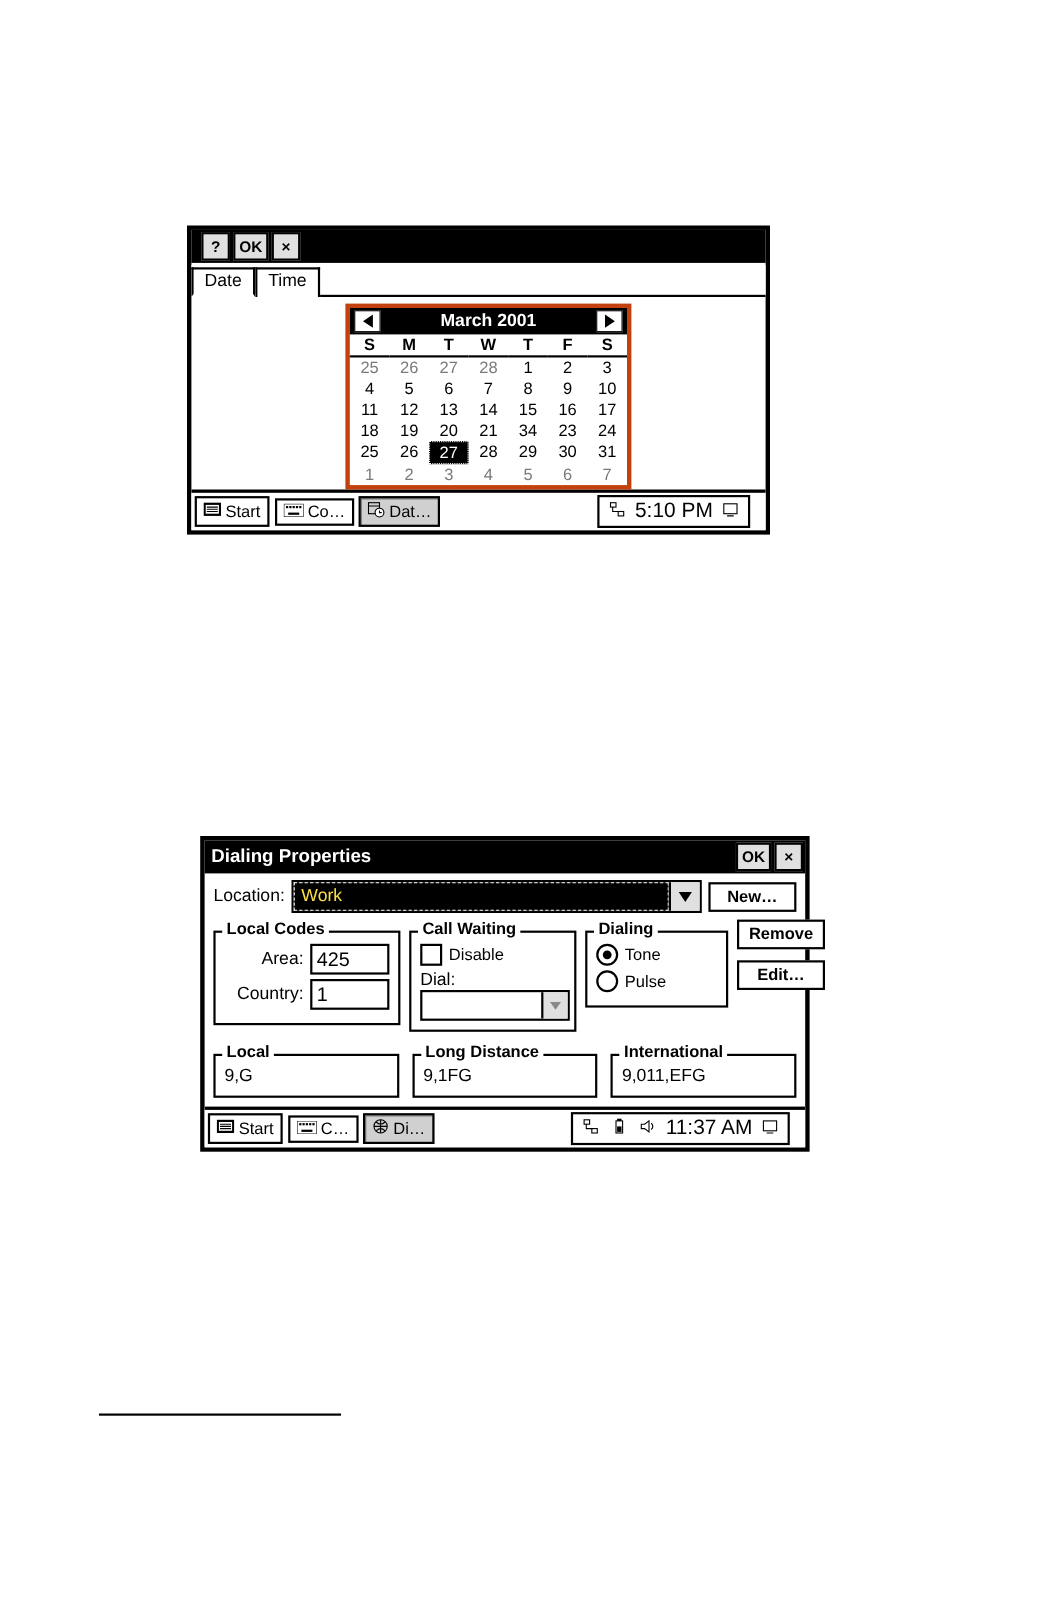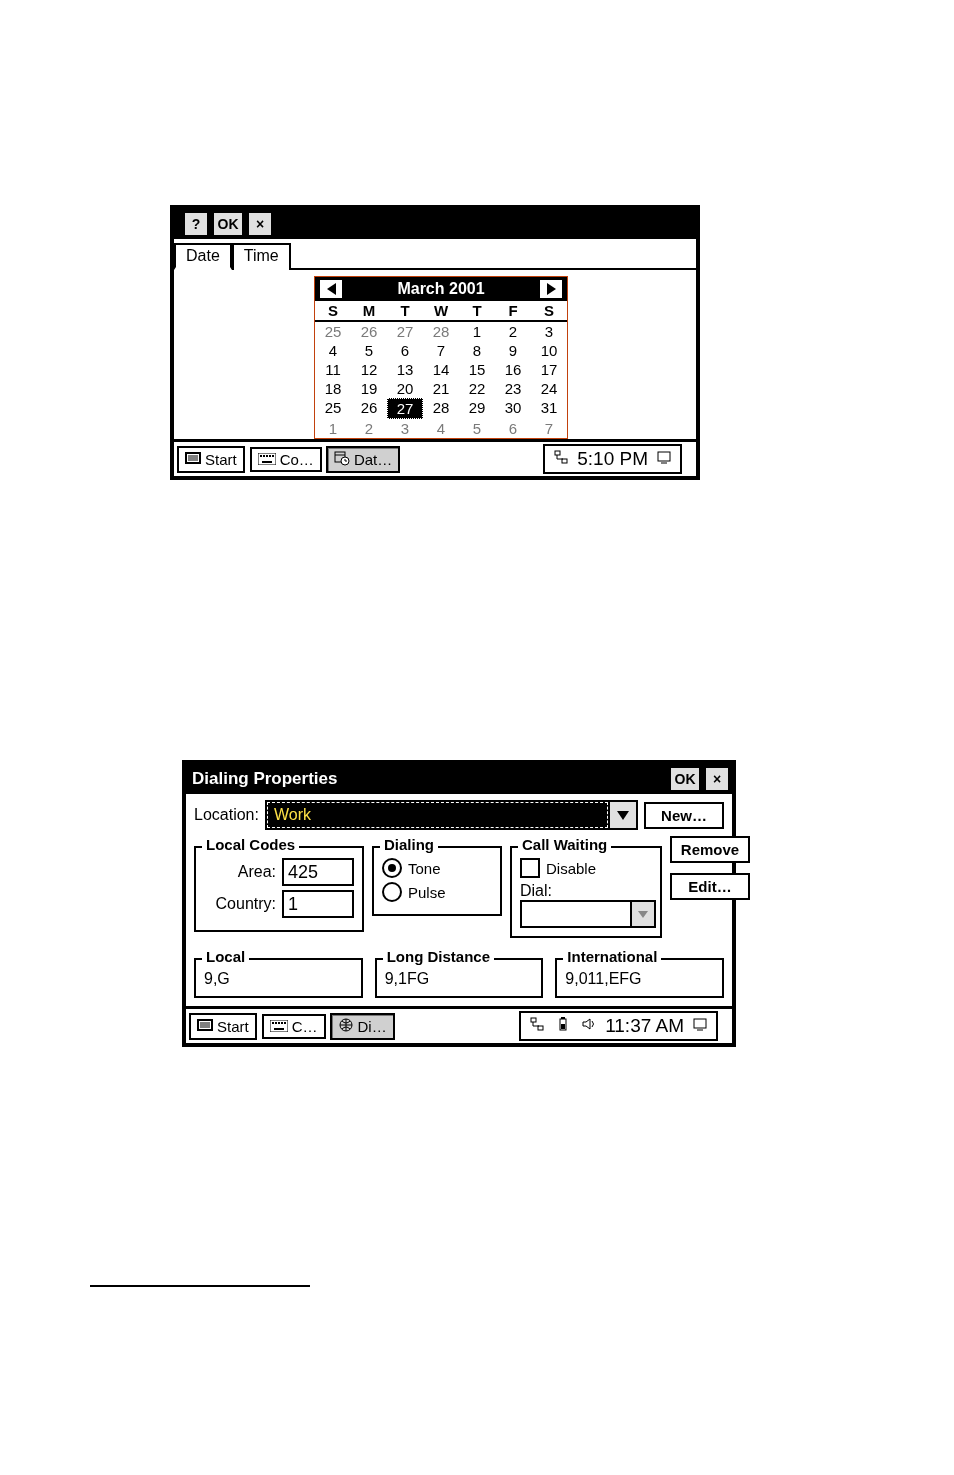--- a/index.html
+++ b/index.html
@@ -74,21 +74,21 @@
     border-bottom: 3px solid #fff;
   }
 
   
   .cal-wrap {
     display: flex;
     padding: 6px 0 0 0;
   }
   .cal-spacer-left { width: 140px; }
   .cal {
-    border: 1px solid #c2410c;
+    border: 4px solid #c2410c;
   }
   .cal-head {
     background: #000;
     color: #fff;
     display: flex;
     align-items: center;
     justify-content: space-between;
     padding: 2px 4px;
   }
   .cal-head .nav {
@@ -360,21 +360,21 @@
           <div class="day">13</div>
           <div class="day">14</div>
           <div class="day">15</div>
           <div class="day">16</div>
           <div class="day">17</div>
 
           <div class="day">18</div>
           <div class="day">19</div>
           <div class="day">20</div>
           <div class="day">21</div>
-          <div class="day">22</div>
+          <div class="day">34</div>
           <div class="day">23</div>
           <div class="day">24</div>
 
           <div class="day">25</div>
           <div class="day">26</div>
           <div class="day sel">27</div>
           <div class="day">28</div>
           <div class="day">29</div>
           <div class="day">30</div>
           <div class="day">31</div>
@@ -469,36 +469,20 @@
         <div class="col left">
           <div class="group">
             <span class="legend">Local Codes</span>
             <div class="row" style="margin:4px 0;">
               <span class="lbl" style="flex:1;text-align:right;">Area:</span>
               <div class="input" style="width:60px;">425</div>
             </div>
             <div class="row" style="margin:4px 0;">
               <span class="lbl" style="flex:1;text-align:right;">Country:</span>
               <div class="input" style="width:60px;">1</div>
-            </div>
-          </div>
-        </div>
-
-        <div class="col mid">
-          <div class="group">
-            <span class="legend">Dialing</span>
-            <div class="radio-row">
-              <span class="radio">
-                  <span class="dot"></span>
-                </span>
-              <span>Tone</span>
-            </div>
-            <div class="radio-row">
-              <span class="radio"></span>
-              <span>Pulse</span>
             </div>
           </div>
         </div>
 
         <div class="col right">
           <div class="group">
             <span class="legend">Call Waiting</span>
             <div class="check-row">
               <span class="checkbox"></span>
               <span>Disable</span>
@@ -508,20 +492,36 @@
             </div>
             <div class="mini-select" style="width:100%;">
               <span class="val"></span>
               <span class="arr">
                   <span class="tri-d"></span>
                 </span>
             </div>
           </div>
         </div>
 
+        <div class="col mid">
+          <div class="group">
+            <span class="legend">Dialing</span>
+            <div class="radio-row">
+              <span class="radio">
+                  <span class="dot"></span>
+                </span>
+              <span>Tone</span>
+            </div>
+            <div class="radio-row">
+              <span class="radio"></span>
+              <span>Pulse</span>
+            </div>
+          </div>
+        </div>
+
         <div class="btncol">
           <div class="btn">Remove</div>
           <div class="btn">Edit…</div>
         </div>
       </div>
 
       <div class="patterns-row">
         <div class="group">
           <span class="legend">Local</span>
           <div class="pattern-text">9,G</div>

